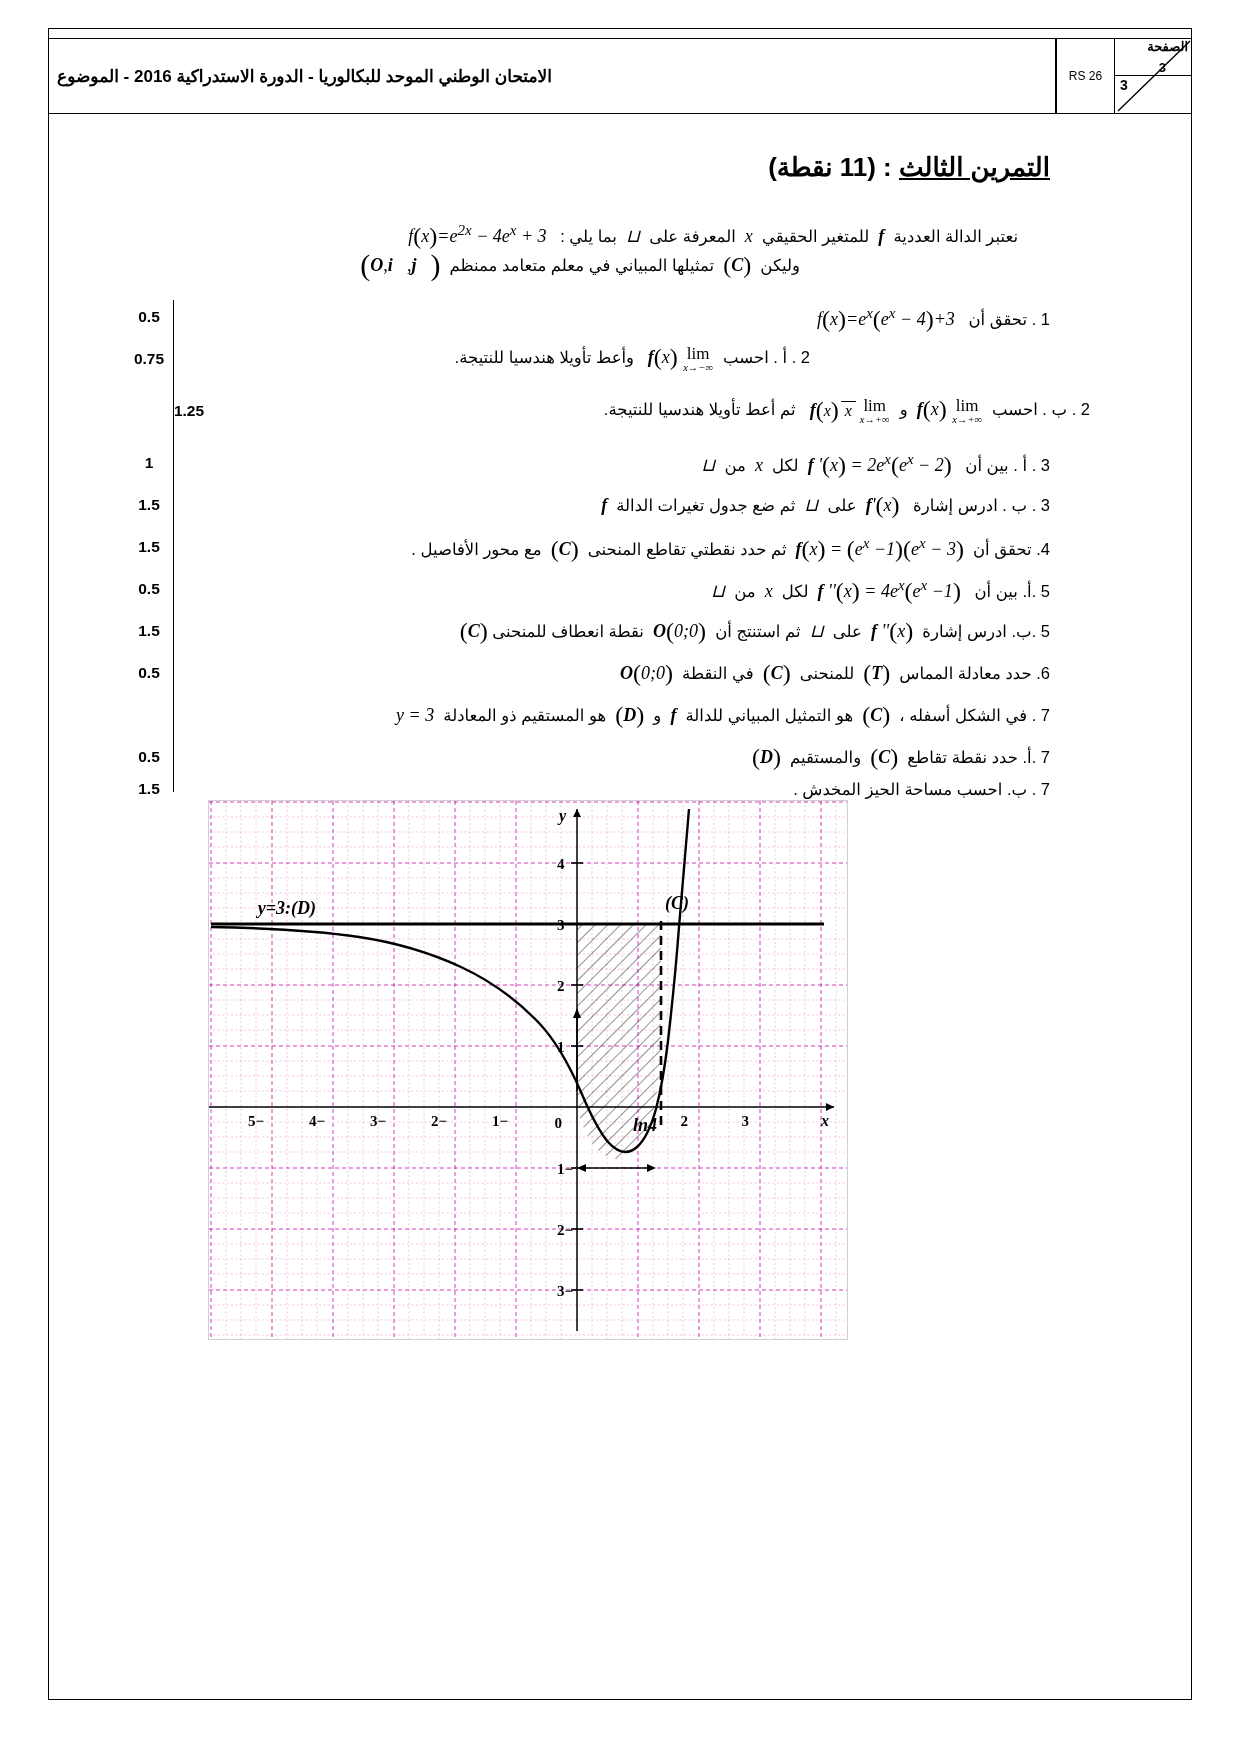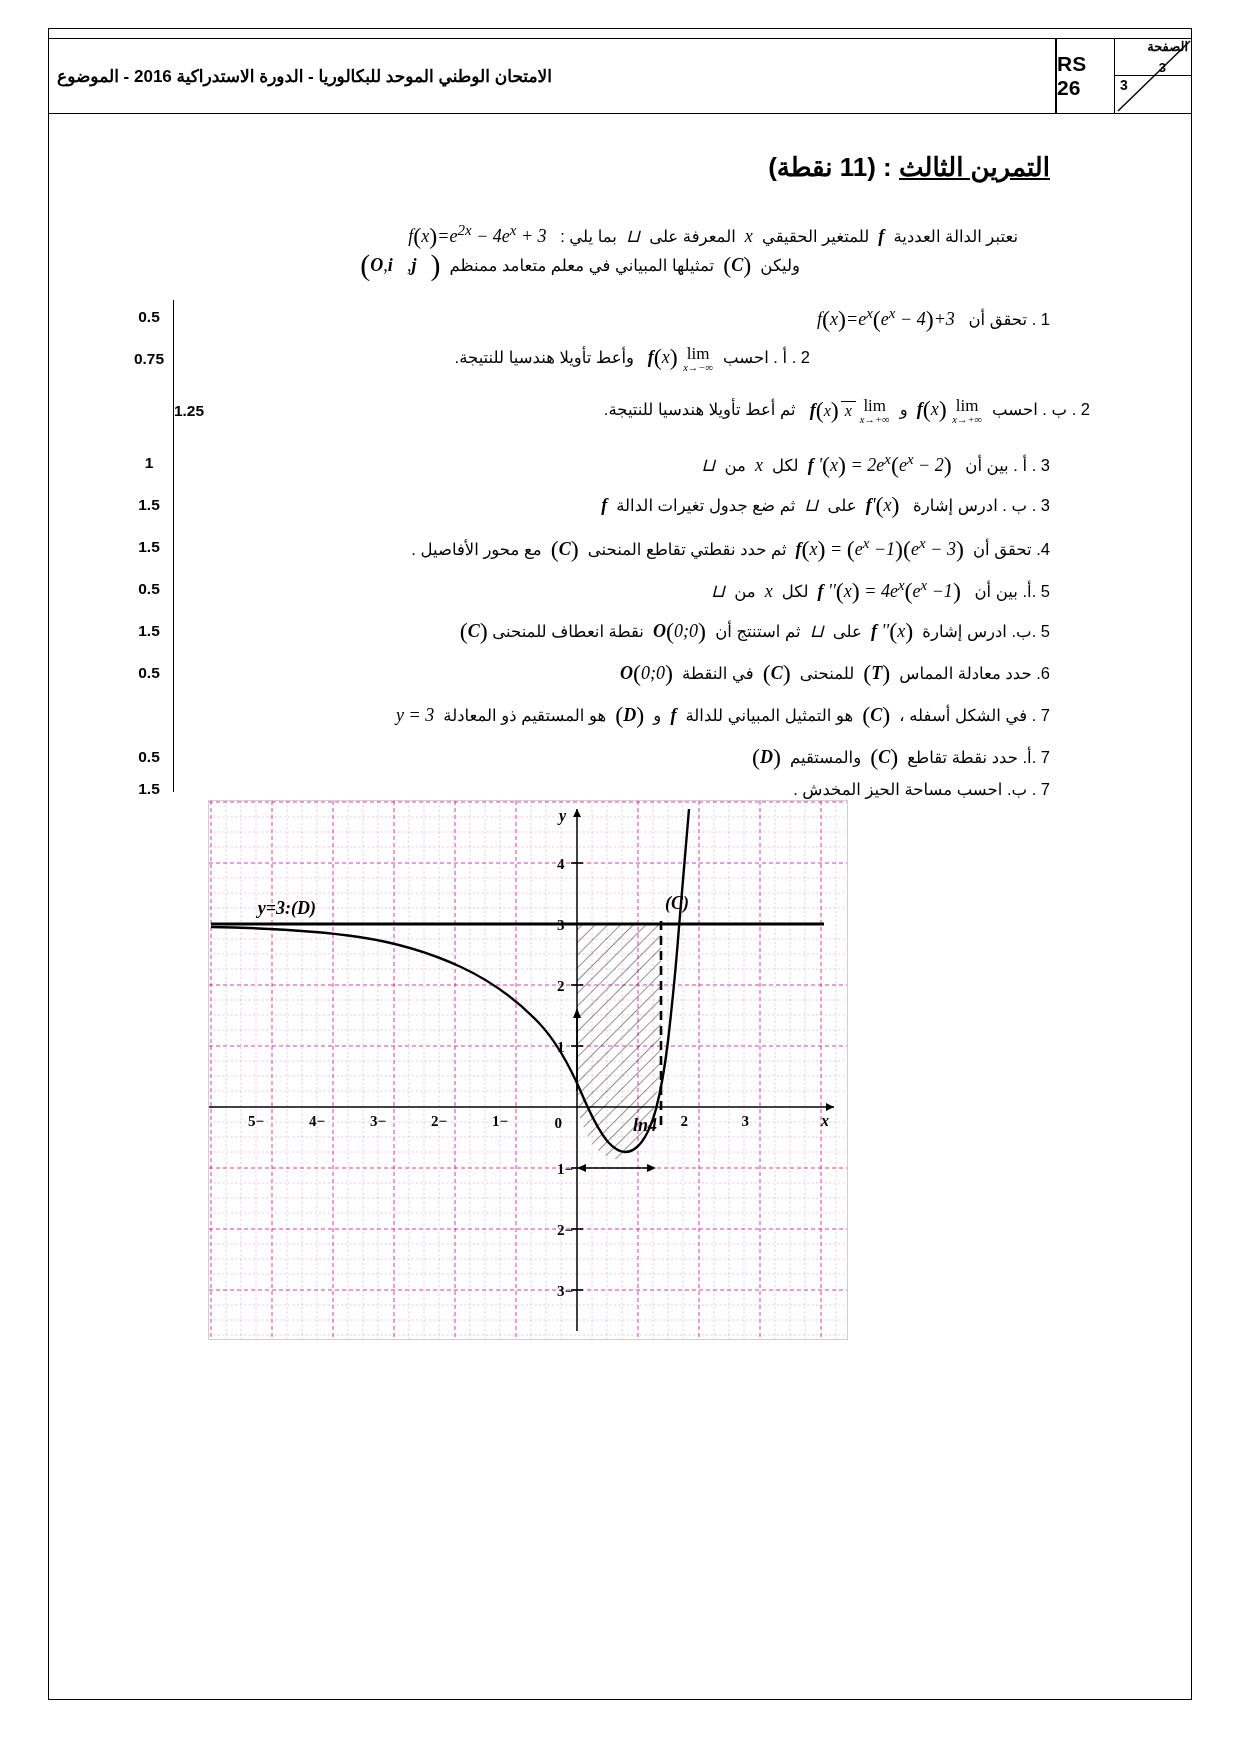--- a/index.html
+++ b/index.html
@@ -56,22 +56,22 @@
     white-space: nowrap;
   }
   #header-code {
     width: 58px;
     border: 1px solid #000;
     border-right: none;
     box-sizing: border-box;
     display: flex;
     align-items: center;
     justify-content: center;
-    font-size: 21px;
-    font-weight: bold;
+    font-size: 12px;
+    font-weight: normal;
     direction: ltr;
   }
   #header-page {
     width: 78px;
     border: 1px solid #000;
     border-right: none;
     box-sizing: border-box;
     position: relative;
     display: flex;
     flex-direction: column;

